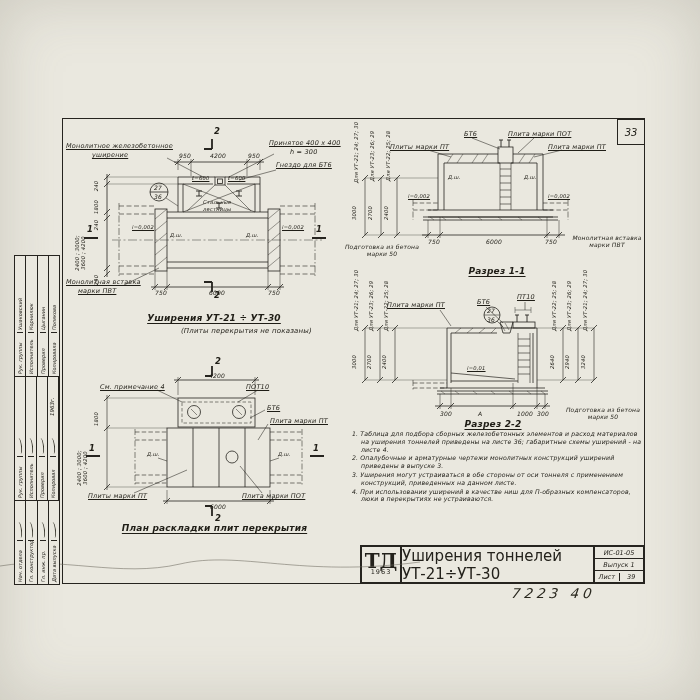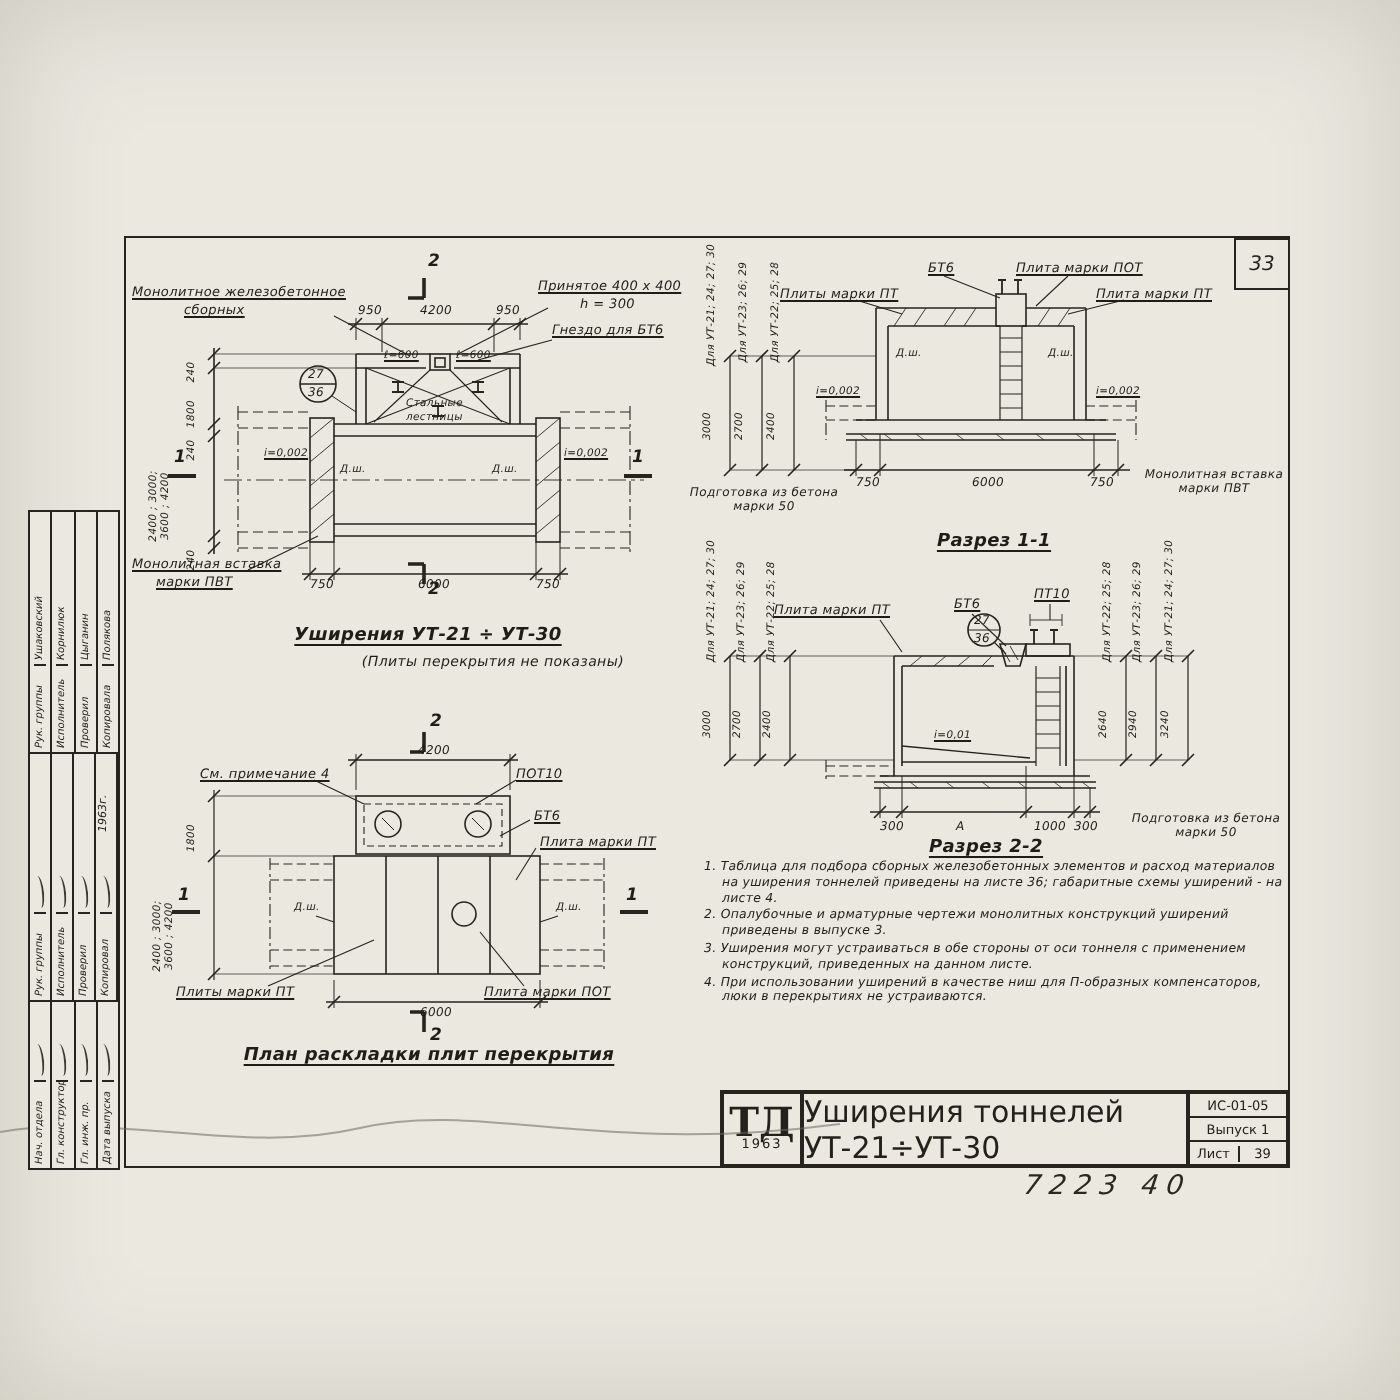--- a/index.html
+++ b/index.html
@@ -22,21 +22,21 @@
   .notes{position:absolute;left:352px;top:430px;width:293px;}
   .notes-h{font-style:italic;font-size:7.5px;text-align:center;text-decoration:underline;font-weight:bold;margin-bottom:2px;}
   .note-item{font-style:italic;font-size:6.2px;line-height:7.8px;padding-left:9px;text-indent:-9px;margin-bottom:1px;letter-spacing:.15px;}
   
   .tblock{position:absolute;left:360px;top:545px;width:285px;height:39px;border:2px solid #26241f;box-sizing:border-box;display:flex;background:#eae8df;}
   .tlogo{width:40px;border-right:2px solid #26241f;box-sizing:border-box;display:flex;flex-direction:column;align-items:center;justify-content:center;}
   .tlogo .td{font-family:"DejaVu Serif","Liberation Serif",serif;font-weight:bold;font-size:20px;line-height:14px;}
   .tlogo .yr{font-size:6.5px;letter-spacing:1px;}
   .tmain{flex:1;display:flex;align-items:center;justify-content:center;font-size:15px;}
   .tright{width:50px;border-left:2px solid #26241f;box-sizing:border-box;display:flex;flex-direction:column;}
-  .trow{flex:1;border-bottom:1px solid #26241f;display:flex;align-items:center;justify-content:center;font-size:6.5px;}
+  .trow{flex:1;border-bottom:1px solid #26241f;display:flex;align-items:center;justify-content:center;font-style:italic;font-size:6.5px;}
   .trow:last-child{border-bottom:none;}
   .trow .half{flex:1;text-align:center;}
   .trow .half+.half{border-left:1px solid #26241f;}
   
   .corner{position:absolute;left:617px;top:119px;width:28px;height:26px;border:1.5px solid #26241f;box-sizing:border-box;
           display:flex;align-items:center;justify-content:center;font-style:italic;font-size:10px;}
   .hand{position:absolute;left:512px;top:585px;font-style:italic;font-size:13.5px;letter-spacing:4px;transform:skewX(-8deg);color:#2a281f;}
   
   .margin-wrap{position:absolute;left:14px;top:585px;width:330px;height:46px;transform:rotate(-90deg);transform-origin:0 0;
                display:flex;border:1px solid #26241f;box-sizing:border-box;background:#eae8df;}
@@ -102,21 +102,21 @@
         <path d="M104,80 L116,88" stroke-width=".5"></path>
 
         <path d="M105,40 L143,60 M212,36 L167,59 M214,52 L177,62 M62,167 L97,150" stroke-width=".55"></path>
       </g>
     </svg>
     <span class="lbl mark" style="left:152px;top:10px;">2</span>
     <span class="lbl mark" style="left:152px;top:174px;">2</span>
     <span class="lbl mark" style="left:25px;top:108px;">1</span>
     <span class="lbl mark" style="left:254px;top:108px;">1</span>
     <span class="lbl u" style="left:4px;top:25px;">Монолитное железобетонное</span>
-    <span class="lbl u" style="left:30px;top:34px;">сборных</span>
+    <span class="lbl u" style="left:30px;top:34px;">уширение</span>
     <span class="lbl u" style="left:207px;top:22px;">Принятое 400 x 400</span>
     <span class="lbl" style="left:228px;top:31px;">h = 300</span>
     <span class="lbl u" style="left:214px;top:44px;">Гнездо для БТ6</span>
     <span class="lbl sm" style="left:141px;top:81px;">Стальные</span>
     <span class="lbl sm" style="left:141px;top:88px;">лестницы</span>
     <span class="lbl u" style="left:4px;top:161px;">Монолитная вставка</span>
     <span class="lbl u" style="left:16px;top:170px;">марки ПВТ</span>
     <span class="lbl dim" style="left:92px;top:66px;">27</span>
     <span class="lbl dim" style="left:92px;top:75px;">36</span>
     <span class="lbl sm u" style="left:70px;top:106px;">i=0,002</span>
@@ -305,21 +305,21 @@
         <path d="M95,28 L120,40 M196,28 L176,40 M203,48 L188,56 M206,62 L196,78 M72,131 L125,108 M200,131 L178,104" stroke-width=".55"></path>
         <path d="M96,96 L105,99 M217,96 L208,99" stroke-width=".55"></path>
       </g>
     </svg>
     <span class="lbl mark" style="left:153px;top:-4px;">2</span>
     <span class="lbl mark" style="left:153px;top:153px;">2</span>
     <span class="lbl mark" style="left:27px;top:83px;">1</span>
     <span class="lbl mark" style="left:251px;top:83px;">1</span>
     <span class="lbl dim" style="left:147px;top:10px;">4200</span>
     <span class="lbl u" style="left:38px;top:22px;">См. примечание 4</span>
-    <span class="lbl u" style="left:196px;top:22px;">ПОТ10</span>
+    <span class="lbl u" style="left:184px;top:22px;">ПОТ10</span>
     <span class="lbl u" style="left:205px;top:43px;">БТ6</span>
     <span class="lbl u" style="left:208px;top:56px;">Плита марки ПТ</span>
     <span class="lbl sm" style="left:85px;top:89px;">Д.ш.</span>
     <span class="lbl sm" style="left:216px;top:89px;">Д.ш.</span>
     <span class="lbl u" style="left:26px;top:131px;">Плиты марки ПТ</span>
     <span class="lbl u" style="left:180px;top:131px;">Плита марки ПОТ</span>
     <span class="lbl dim" style="left:148px;top:141px;">6000</span>
     <span class="lbl sm rot" style="left:38px;top:64px;width:28px;">1800</span>
     <div class="lbl sm rot" style="left:26px;top:122px;width:56px;line-height:6px;">
       <div>2400 ; 3000;</div>

